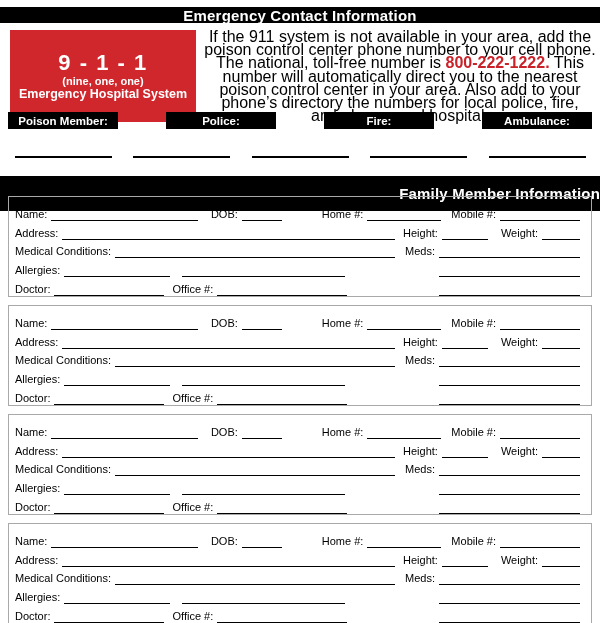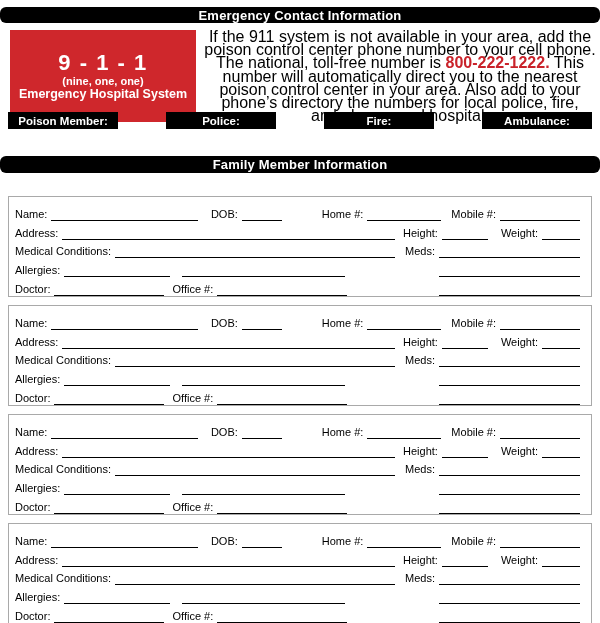--- a/index.html
+++ b/index.html
@@ -3,24 +3,24 @@
 <meta charset="utf-8">
 <style>
   html,body{margin:0;padding:0;background:#fff;}
   .page{
     position:relative;width:600px;height:623px;background:#fff;overflow:hidden;
     font-family:"Liberation Sans",sans-serif;color:#000;
   }
   .bar{
     position:absolute;left:0;width:600px;height:16px;background:#000;color:#fff;
     display:flex;align-items:center;justify-content:center;
-    font-weight:bold;font-size:13px;letter-spacing:.2px;border-radius:6px;
+    font-weight:bold;font-size:15px;letter-spacing:.2px;
   }
   .bar-top{top:7px;}
-  .bar-family{top:156px;height:17px;}
+  .bar-family{top:176px;height:35px;justify-content:flex-end;}
 
   .intro{position:absolute;top:30px;left:10px;right:3px;display:flex;align-items:stretch;}
   .redbox{
     width:186px;min-height:66px;flex-shrink:0;background:var(--accent_red,#cf272c);
     color:#fff;text-align:center;display:flex;flex-direction:column;justify-content:center;
     font-weight:bold;
   }
   .red-number{font-size:22px;line-height:21px;letter-spacing:1.5px;}
   .red-words{font-size:11px;line-height:12px;margin-top:2px;}
   .red-caption{font-size:12.5px;line-height:14px;}

